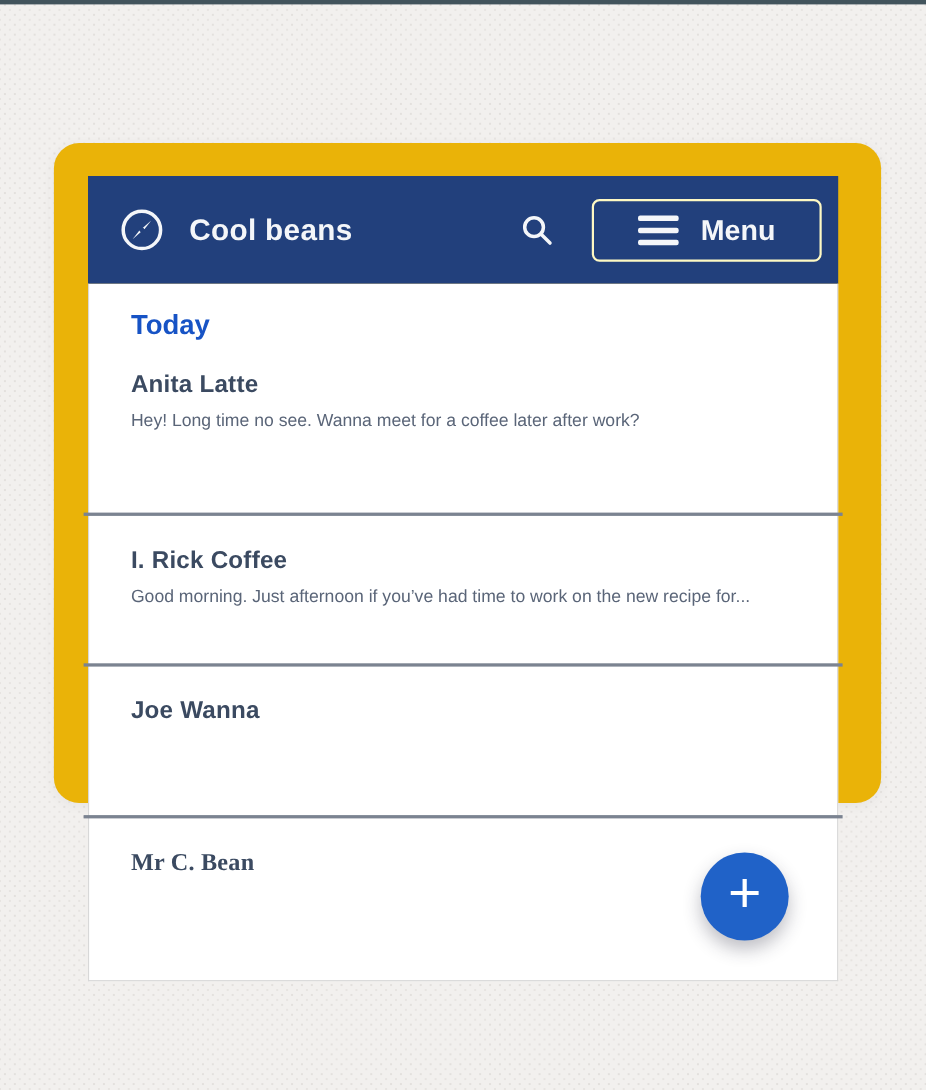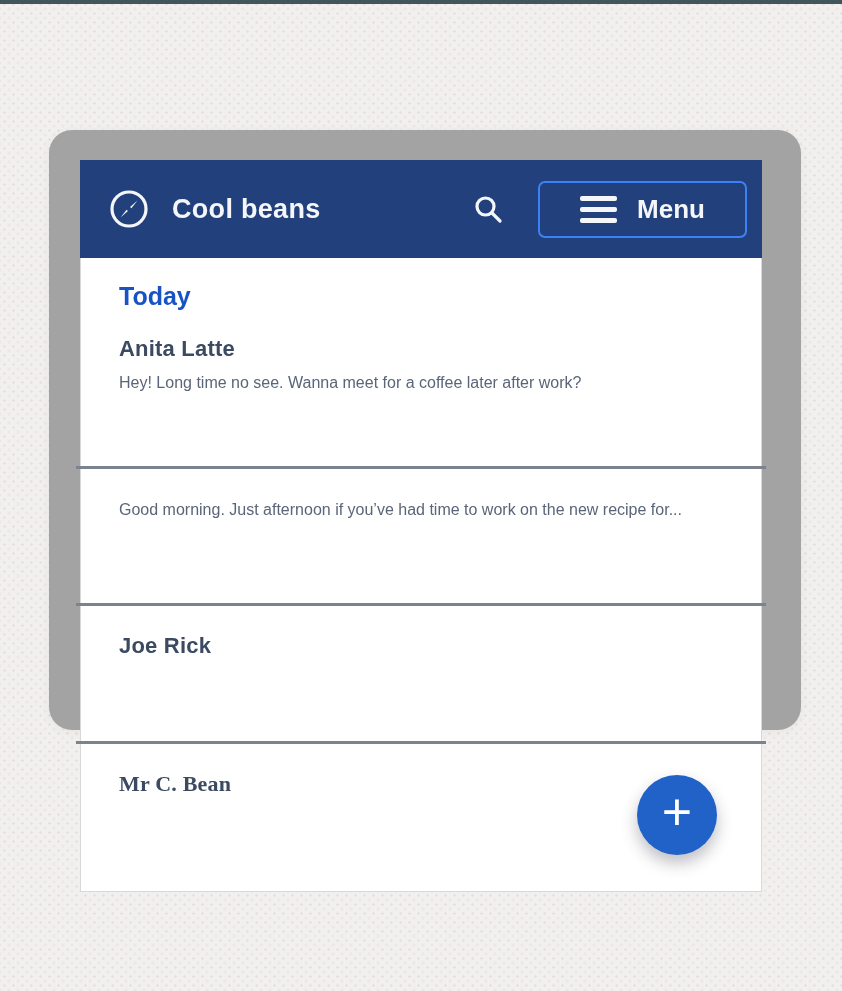--- a/index.html
+++ b/index.html
@@ -16,21 +16,21 @@
     overflow: hidden;
   }
   .top-strip {
     position: absolute; top: 0; left: 0;
     width: 100%; height: 4px;
     background: #42545c;
   }
   .phone-card {
     position: absolute; left: 49px; top: 130px;
     width: 752px; height: 600px;
-    background: #a3a3a3;
+    background: #eab308;
     border-radius: 23px;
     box-shadow: 0 2px 10px rgba(60,60,60,0.06);
   }
   .app {
     position: absolute; left: 31px; top: 30px;
     width: 682px; height: 732px;
   }
   
   .app-header {
     height: 98px;
@@ -50,21 +50,21 @@
   .search-btn {
     margin-left: auto;
     margin-right: 34px;
     width: 32px; height: 32px;
     background: none; border: none; cursor: pointer;
     display: flex; align-items: center; justify-content: center;
   }
   .menu-button {
     width: 209px; height: 57px;
     background: none;
-    border: 2px solid #3b82f6;
+    border: 2px solid #fef9c3;
     border-radius: 7px;
     display: flex;
     align-items: center;
     justify-content: center;
     gap: 20px;
     cursor: pointer;
   }
   .hamburger { display: flex; flex-direction: column; gap: 6px; }
   .hamburger span {
     display: block; width: 37px; height: 5px;
@@ -171,26 +171,27 @@
     <section class="panel">
       <h2 class="section-title">Today</h2>
 
       <article class="message">
         <div class="sender">Anita Latte</div>
         <div class="preview">Hey! Long time no see. Wanna meet for a coffee later after work?</div>
       </article>
       <div class="divider"></div>
 
       <article class="message">
+        <div class="sender">I. Rick Coffee</div>
         <div class="preview">Good morning. Just afternoon if you’ve had time to work on the new recipe for...</div>
       </article>
       <div class="divider"></div>
 
       <article class="message">
-        <div class="sender">Joe Rick</div>
+        <div class="sender">Joe Wanna</div>
       </article>
       <div class="divider"></div>
 
       <article class="message">
         <div class="sender">Mr C. Bean</div>
       </article>
 
       <button class="fab">
         <span>+</span>
       </button>

